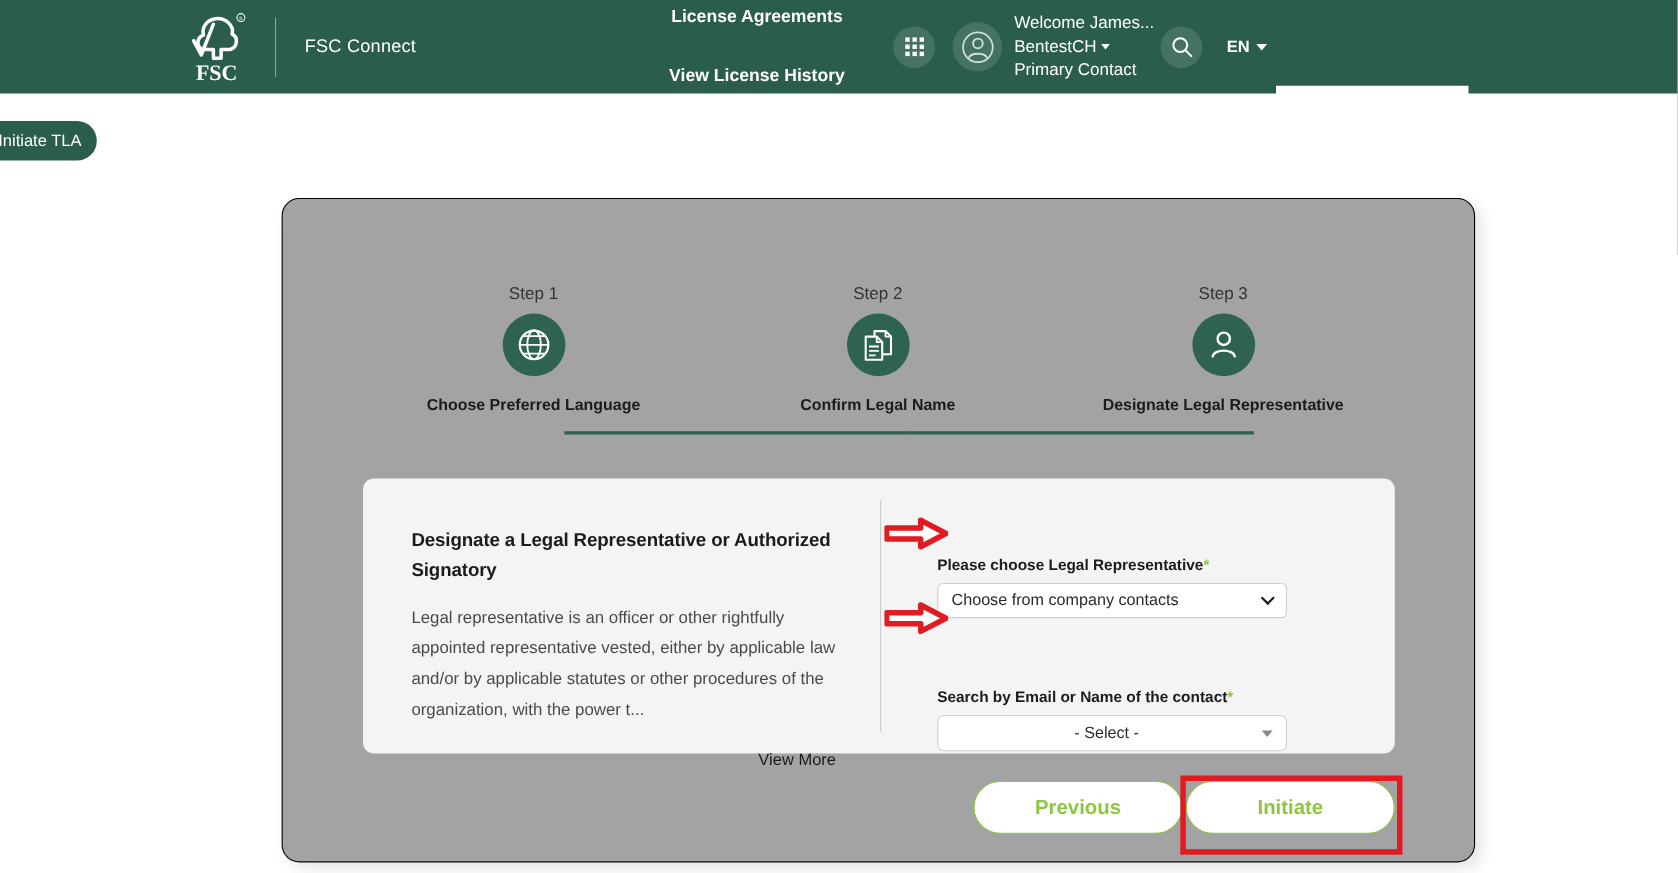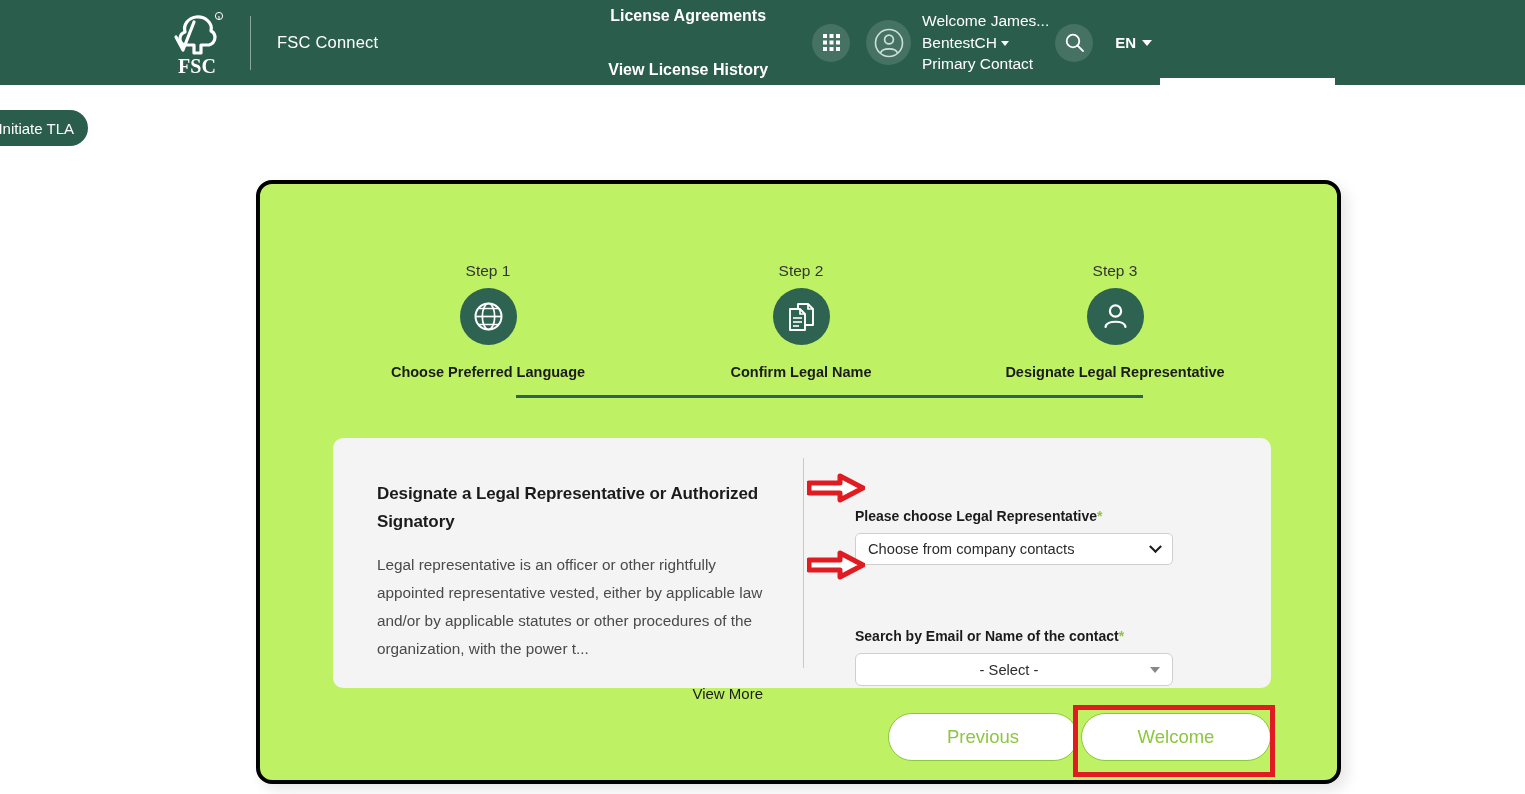--- a/index.html
+++ b/index.html
@@ -174,22 +174,22 @@
     white-space: nowrap;
   }
 
   
   .main-card {
     position: absolute;
     left: 256px;
     top: 180px;
     width: 1085px;
     height: 604px;
-    background: #bef264;
-    border: 4px solid #000000;
+    background: #a3a3a3;
+    border: 1px solid #000000;
     border-radius: 16px;
     box-shadow: 6px 6px 14px rgba(0,0,0,0.10);
   }
 
   
   .stepper {
     position: absolute;
     left: 0; right: 0;
     top: 78px;
     height: 120px;
@@ -354,21 +354,21 @@
 
   .btn {
     position: absolute;
     width: 190px;
     height: 48px;
     border-radius: 24px;
     background: #ffffff;
     border: 1.6px solid #8dc63f;
     color: #8dc63f;
     font-size: 18.5px;
-    font-weight: 400;
+    font-weight: 700;
     display: flex;
     align-items: center;
     justify-content: center;
     cursor: pointer;
   }
   .btn-prev { left: 628px; }
   .btn-preview { left: 821px; }
 
   .preview-highlight {
     position: absolute;
@@ -549,17 +549,17 @@
       <div class="red-arrow arrow-2">
         <svg width="58" height="30" viewBox="0 0 58 30">
           <path d="M2 10 H33 V3 L56 15 L33 27 V20 H2 Z" fill="#ffffff" stroke="#e01b22" stroke-width="5" stroke-linejoin="round"></path>
         </svg>
       </div>
     </div>
   </div>
 
   <div class="btn-row">
     <div class="btn btn-prev">Previous</div>
-    <div class="btn btn-preview">Welcome</div>
+    <div class="btn btn-preview">Initiate</div>
   </div>
 </div>
 
 <div class="preview-highlight"></div>
 
 </body></html>

